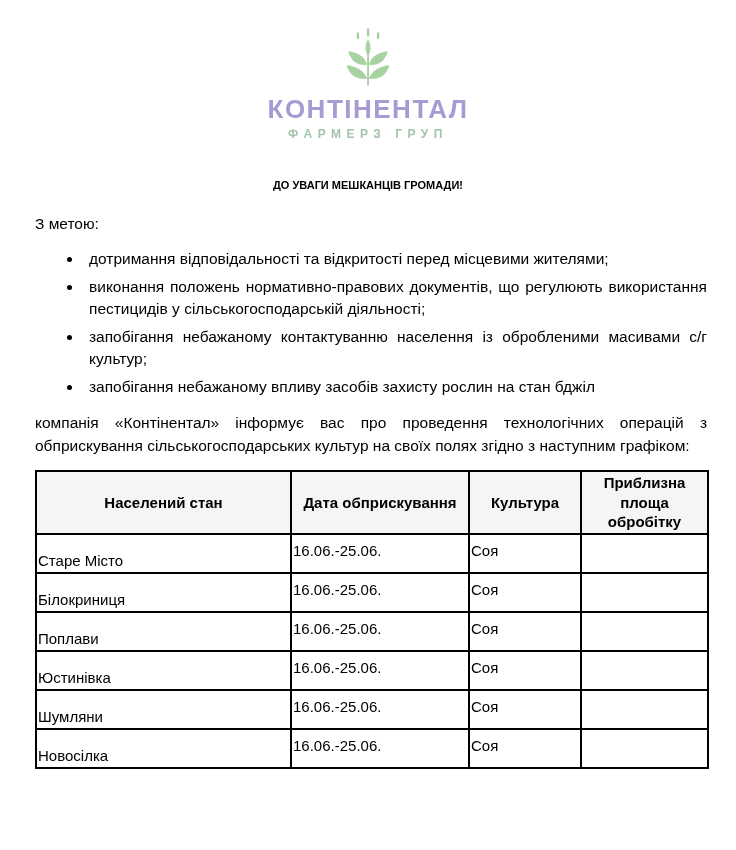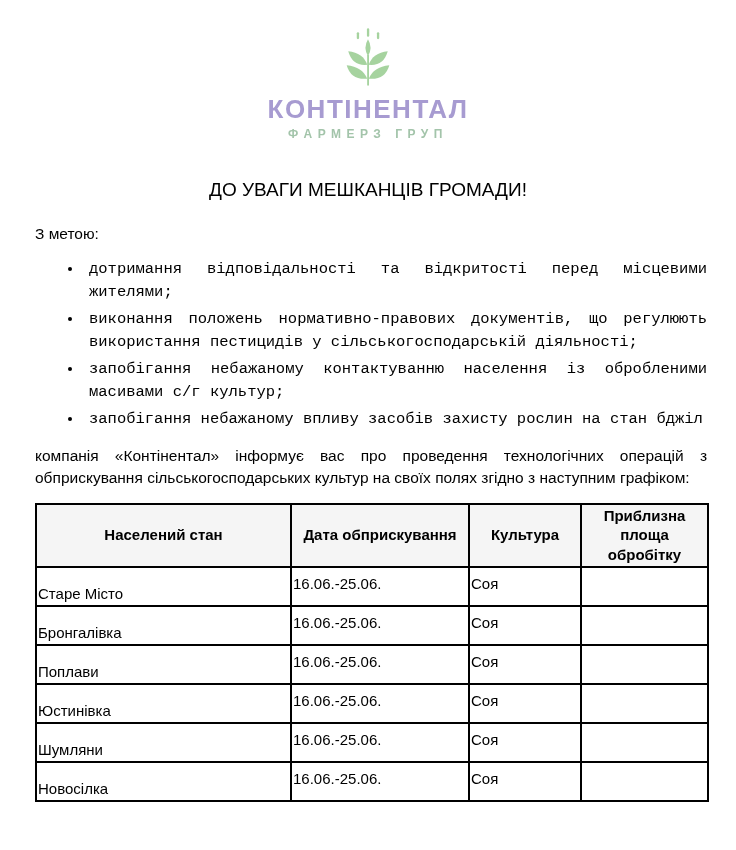--- a/index.html
+++ b/index.html
@@ -27,31 +27,30 @@
   .tagline {
     color: #a3c4aa;
     font-weight: bold;
     font-size: 12px;
     letter-spacing: 5.5px;
     margin-top: 4px;
   }
   
   .doc-title {
     text-align: center;
-    font-weight: normal;
-    font-size: 19px;
+    font-weight: bold;
+    font-size: 11px;
     margin-top: 38px;
   }
   
   .content { margin: 0 29px 0 35px; }
   .intro { margin: 24px 0 0 0; }
   ul.bullets {
     margin: 15px 0 8px 0;
     padding-left: 48px;
-    font-family: Liberation Mono, monospace;
   }
   ul.bullets li {
     text-align: justify;
     padding-left: 6px;
     margin-bottom: 5px;
     line-height: 1.45;
   }
   .para {
     text-align: justify;
     margin: 14px 0 0 0;
@@ -135,21 +134,21 @@
       </tr>
     </thead>
     <tbody>
       <tr>
         <td class="cell-settlement">Старе Місто</td>
         <td class="cell-date">16.06.-25.06.</td>
         <td class="cell-culture">Соя</td>
         <td class="cell-area"></td>
       </tr>
       <tr>
-        <td class="cell-settlement">Бронгалівка</td>
+        <td class="cell-settlement">Білокриниця</td>
         <td class="cell-date">16.06.-25.06.</td>
         <td class="cell-culture">Соя</td>
         <td class="cell-area"></td>
       </tr>
       <tr>
         <td class="cell-settlement">Поплави</td>
         <td class="cell-date">16.06.-25.06.</td>
         <td class="cell-culture">Соя</td>
         <td class="cell-area"></td>
       </tr>

